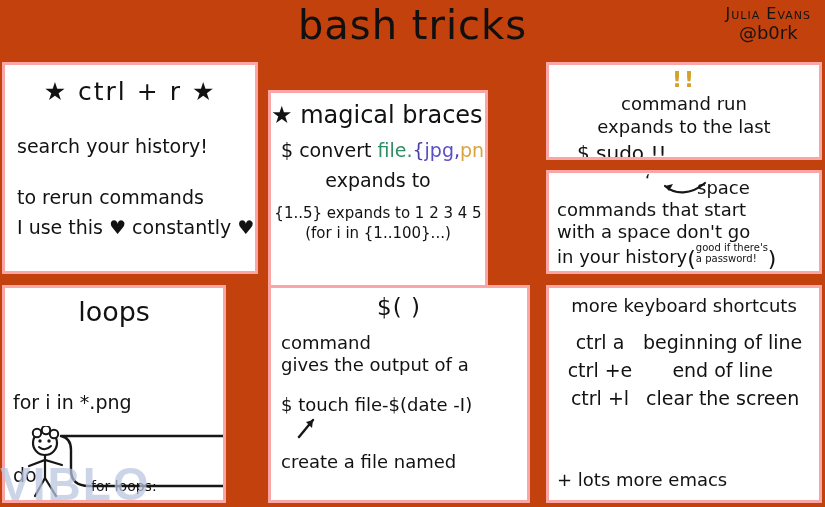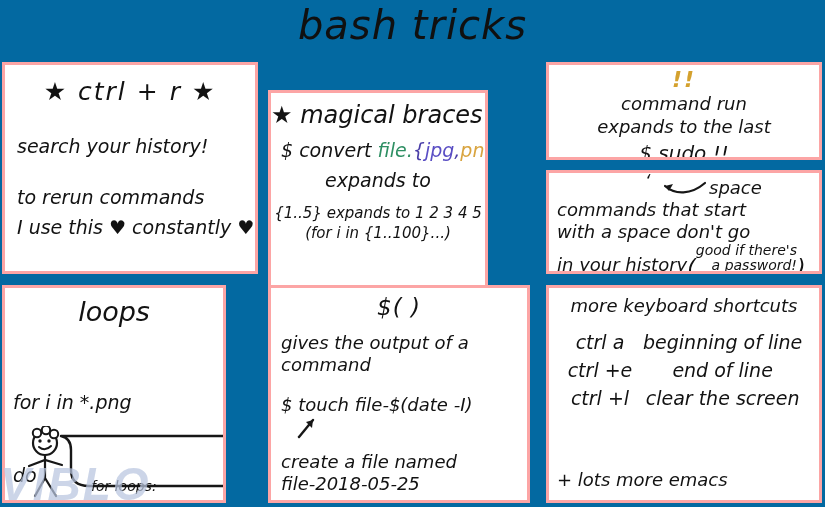--- a/index.html
+++ b/index.html
@@ -4,25 +4,24 @@
 <style>
   html, body {
     margin: 0;
     padding: 0;
     background: #ffffff;
   }
   #page {
     position: relative;
     width: 825px;
     height: 507px;
-    background: #0369a1;
+    background: #c2410c;
     overflow: hidden;
     font-family: "DejaVu Sans", sans-serif;
     color: #121212;
-    font-style: italic;
   }
 
   
   #title {
     position: absolute;
     left: 0; top: 2px;
     width: 825px;
     text-align: center;
     font-size: 40px;
     letter-spacing: 1px;
@@ -93,38 +92,38 @@
   
   #p-bang .bangtitle {
     text-align: center;
     font-size: 22px;
     font-weight: bold;
     color: #d4a12e;
     margin-top: 2px;
     letter-spacing: 2px;
   }
   #p-bang .body { text-align: center; font-size: 18px; line-height: 1.25; margin-top: 1px; }
-  #p-bang .sudo { text-align: center; font-size: 20px; margin-top: 3px; }
+  #p-bang .sudo { text-align: left; font-size: 20px; margin-top: 3px; padding-left: 28px; }
 
   
   #p-space .topline {
     position: relative;
     height: 26px;
     font-size: 18px;
   }
-  #p-space .spaceword { position: absolute; left: 160px; top: 4px; text-align: center; }
+  #p-space .spaceword { position: absolute; left: 148px; top: 4px; text-align: center; }
   #p-space .tick { position: absolute; left: 96px; top: -2px; font-size: 17px; }
   #p-space .arrowsvg { position: absolute; left: 96px; top: 2px; }
   #p-space .body { font-size: 18px; line-height: 1.22; margin-left: 8px; }
   #p-space .parenthetical {
     display: inline-block;
-    font-size: 14px;
+    font-size: 10px;
     line-height: 1.08;
     vertical-align: 1px;
-    text-align: right;
+    text-align: left;
   }
 
   
   #p-loops .ptitle { font-size: 27px; margin-top: 8px; }
   #p-loops .code { font-size: 19px; line-height: 1.28; margin: 14px 0 0 8px; white-space: pre; }
   #p-loops .figure { position: absolute; left: 10px; bottom: 2px; width: 240px; height: 72px; }
   #p-loops .bubbletext {
     position: absolute;
     left: 76px; top: 16px;
     font-size: 14px;
@@ -163,20 +162,24 @@
     pointer-events: none;
     font-family: "Liberation Sans", sans-serif;
   }
 </style>
 </head>
 <body>
 
 <div id="page">
 
   <div id="title">bash tricks</div>
+  <div id="byline">
+    <span class="who">Julia Evans</span>
+    <span class="handle">@b0rk</span>
+  </div>
 
   <div class="panel" id="p-ctrlr">
     <div class="ptitle">★ ctrl + r ★</div>
     <div class="body">
       <div class="line">search your history!</div>
       <div class="gap"></div>
       <div class="line">to rerun commands</div>
       <div class="line">I use this ♥ constantly ♥</div>
     </div>
   </div>
@@ -256,33 +259,32 @@
       <div class="bubbletext">
         <div>for loops:</div>
         
       </div>
     </div>
   </div>
 
   <div class="panel" id="p-subshell">
     <div class="ptitle">$( )</div>
     <div class="body">
+      <div>command</div>
       <div>gives the output of a</div>
-      <div>command</div>
     </div>
     <div class="cmd">$ touch file-$(date -I)</div>
     <div class="arrowwrap">
       <svg width="26" height="24" viewBox="0 0 26 24">
         <path d="M4 22 L 18 5" stroke="#171717" stroke-width="2.4" stroke-linecap="round"></path>
         <path d="M18 5 L 11 7 L 17 13 Z" fill="#171717"></path>
       </svg>
     </div>
     <div class="note">
       <div>create a file named</div>
-      <div>file-2018-05-25</div>
     </div>
   </div>
 
   <div class="panel" id="p-shortcuts">
     <div class="ptitle">more keyboard shortcuts</div>
     <table>
       <tbody id="shortcuts-rows">
         <tr>
           <td class="key">ctrl a</td>
           <td class="action">beginning of line</td>

